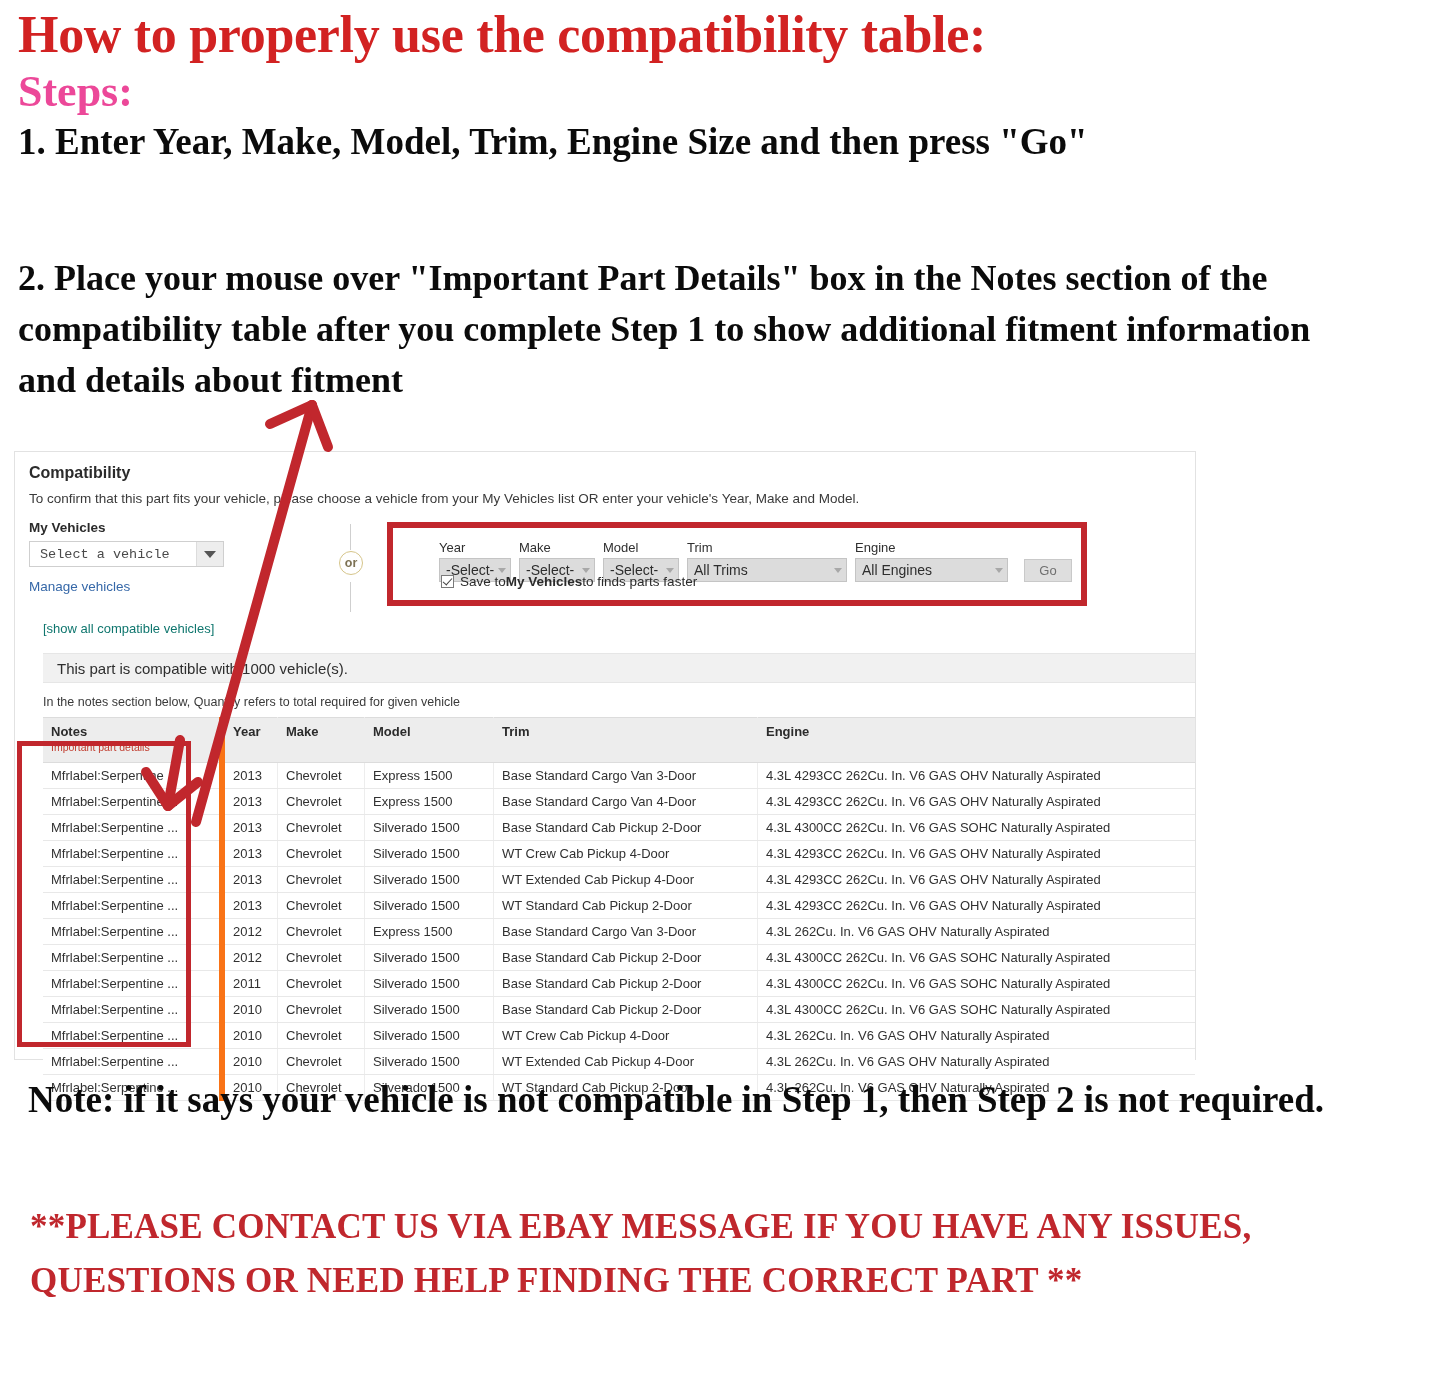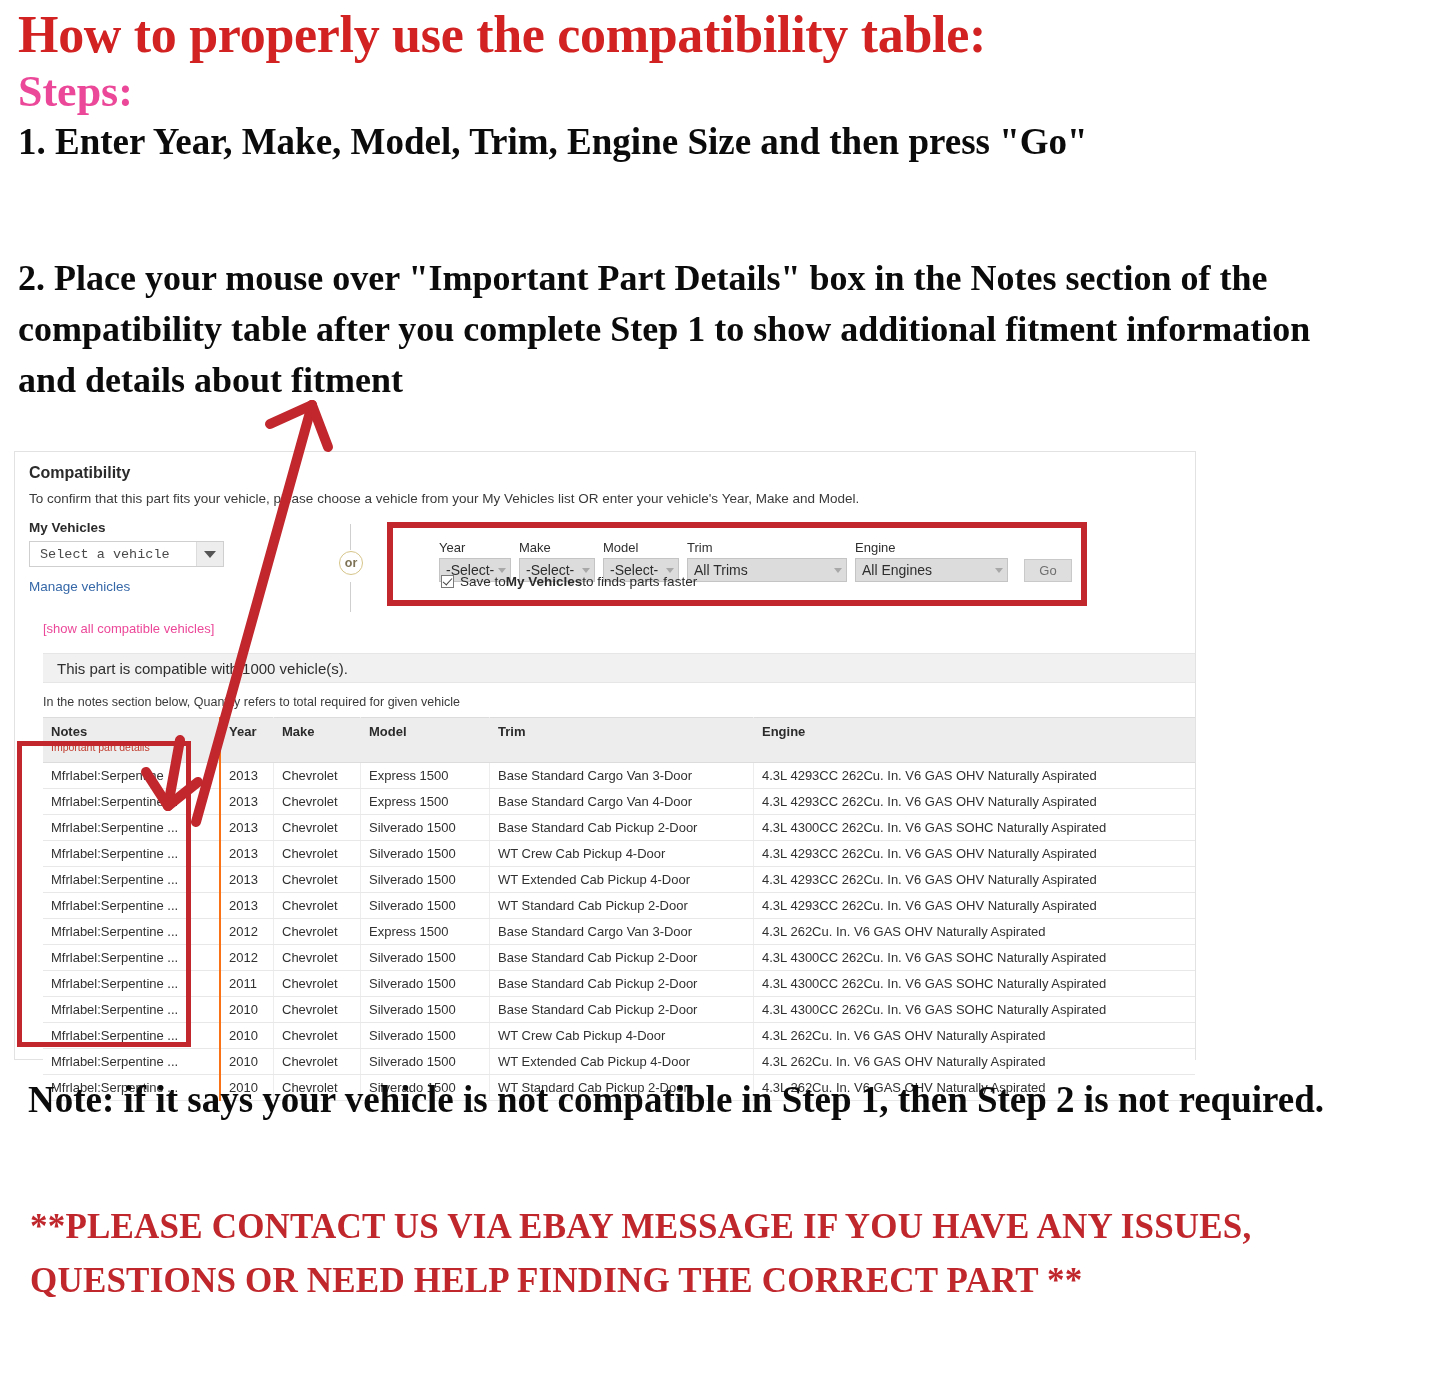--- a/index.html
+++ b/index.html
@@ -145,21 +145,21 @@
     display: block;
     font-size: 13.5px;
     color: #3668a8;
     margin-top: 12px;
   }
   .link-blue2 {
     position: absolute;
     left: 14px;
     top: 157px;
     font-size: 13px;
-    color: #ec4899;
+    color: #0f766e;
   }
 
   
   .or-sep {
     position: absolute;
     left: 302px;
     top: 4px;
     width: 40px;
     height: 88px;
   }
@@ -354,21 +354,21 @@
     border-bottom: 1px solid #e8e8e8;
     padding: 5px 0 5px 8px;
     color: #313131;
     font-size: 13px;
     background: #ffffff;
     white-space: nowrap;
     overflow: hidden;
     height: 14px;
   }
   .fit-table td.c-notes,
-  .fit-table th.c-notes { width: 168px; border-right: 2px solid #f97316; }
+  .fit-table th.c-notes { width: 168px; border-right: 6px solid #f97316; }
   .fit-table td.c-year,
   .fit-table th.c-year { width: 44px; border-right: 1px solid #ededed; }
   .fit-table td.c-make,
   .fit-table th.c-make { width: 78px; border-right: 1px solid #ededed; }
   .fit-table td.c-model,
   .fit-table th.c-model { width: 120px; border-right: 1px solid #ededed; }
   .fit-table td.c-trim,
   .fit-table th.c-trim { width: 255px; border-right: 1px solid #ededed; }
   .fit-table td.c-engine,
   .fit-table th.c-engine { width: auto; }

